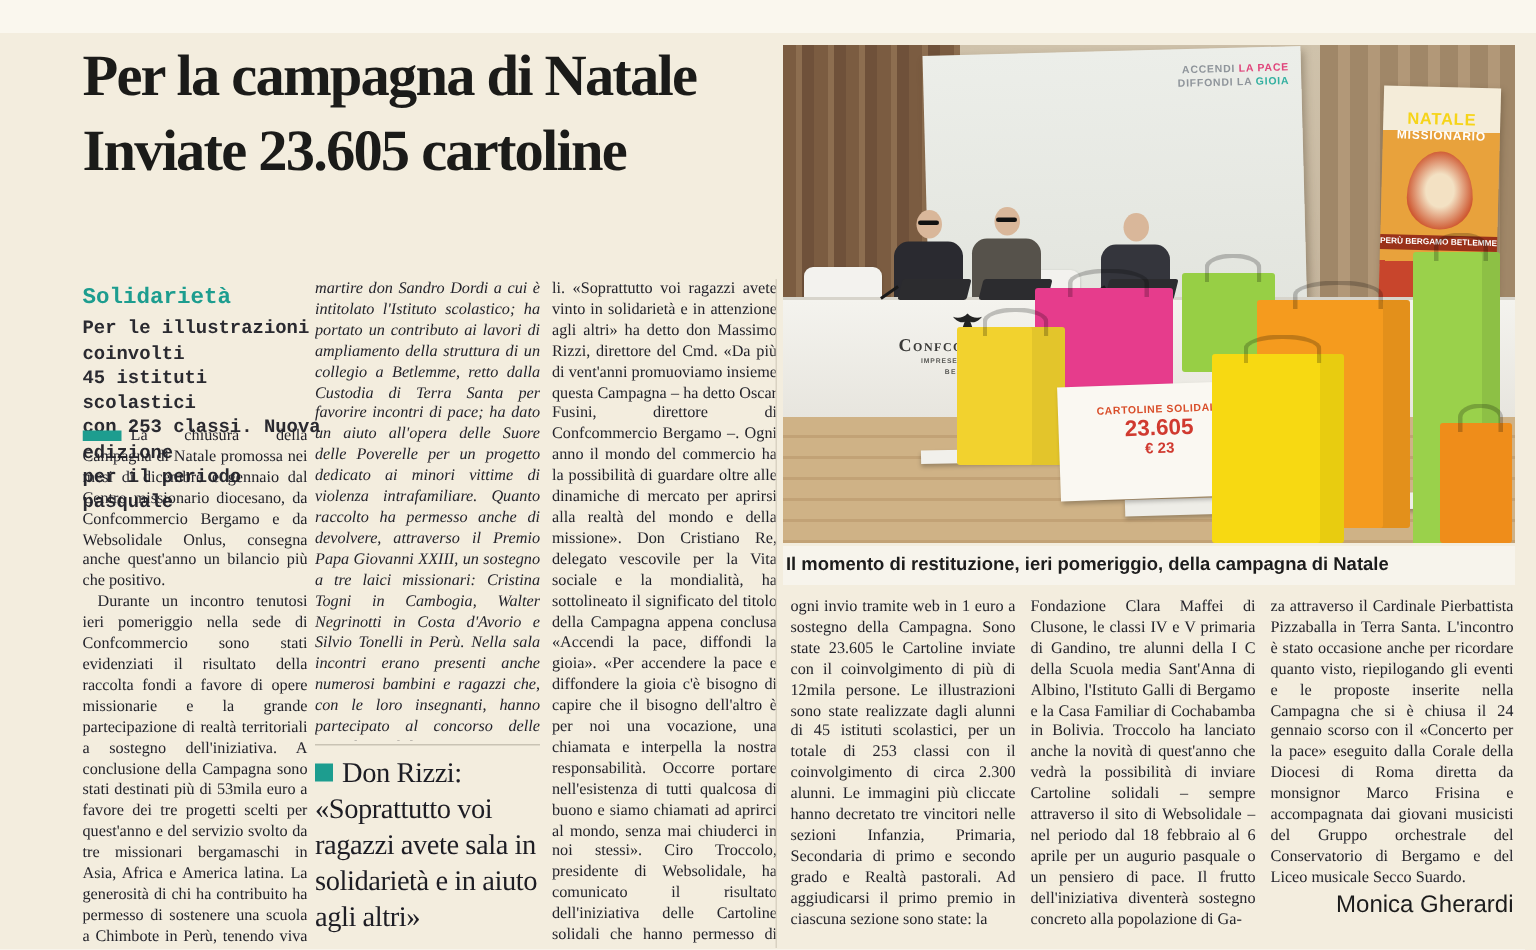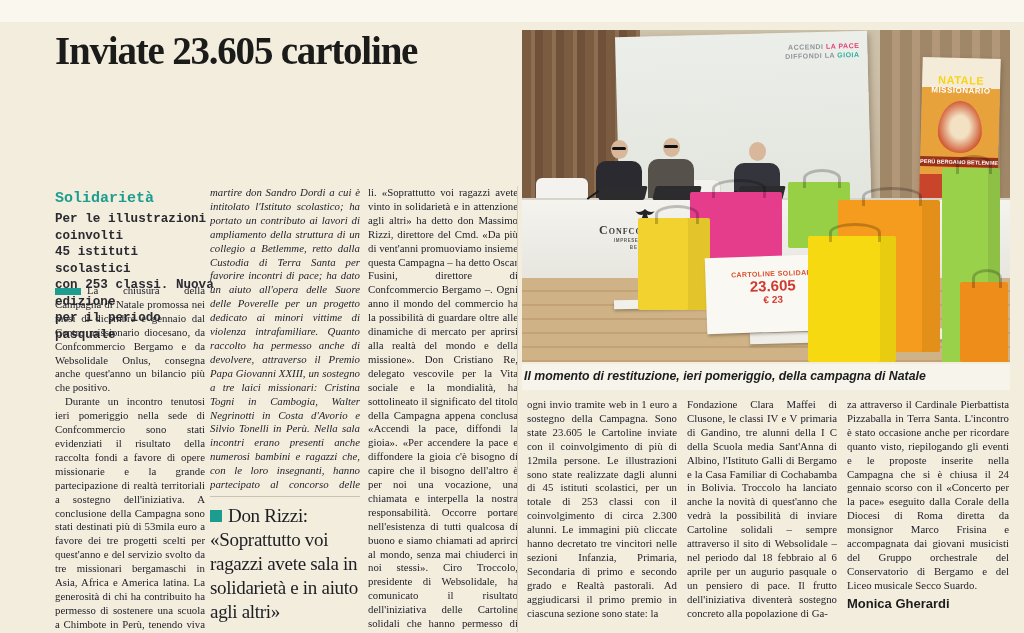--- a/index.html
+++ b/index.html
@@ -102,30 +102,31 @@
   .bg-orange-r{left:438px; top:252px; width:48px; height:80px; background:#ef8d1a;}
   .placard{position:absolute; left:184px; top:226px; width:134px; height:76px; background:#faf8f2;
     transform:rotate(-2deg); box-shadow:1px 2px 3px rgba(0,0,0,.25); overflow:hidden;
     font-family:"Liberation Sans", sans-serif; text-align:center;}
   .pl-t{margin-top:14px; font-size:7px; font-weight:700; color:#d94f2b; letter-spacing:.4px;}
   .pl-n{font-size:15px; font-weight:700; color:#d03a30;}
   .pl-a{font-size:10px; font-weight:700; color:#d03a30;}
   
   .capband{position:absolute; left:522px; top:364px; width:488px; height:26px; background:#f7f4ec;}
   .caption{position:absolute; left:524px; top:369px; width:486px;
-    font-family:"Liberation Sans", sans-serif; font-weight:700; font-size:12.3px; color:#1c1c1c;font-style:italic;}
-  .byline{display:block; margin-top:4px; font-family:"Liberation Sans", sans-serif; font-weight:700; font-size:13px; color:#1c1c1c; text-align:left;}
+    font-family:"Liberation Sans", sans-serif; font-weight:700; font-size:12.3px; color:#1c1c1c;}
+  .byline{display:block; margin-top:4px; font-family:"Liberation Sans", sans-serif; font-weight:400; font-size:16px; color:#1c1c1c; text-align:right;}
 </style>
 </head>
 <body>
 
 <div class="page">
   <div class="topband"></div>
 
   <div class="headline">
+    <div>Per la campagna di Natale</div>
     <div>Inviate 23.605 cartoline</div>
   </div>
 
   <div class="kicker">
     <div class="lab">Solidarietà</div>
     <div class="sum">Per le illustrazioni coinvolti
 45 istituti scolastici
 con 253 classi. Nuova edizione
 per il periodo pasquale</div>
   </div>

